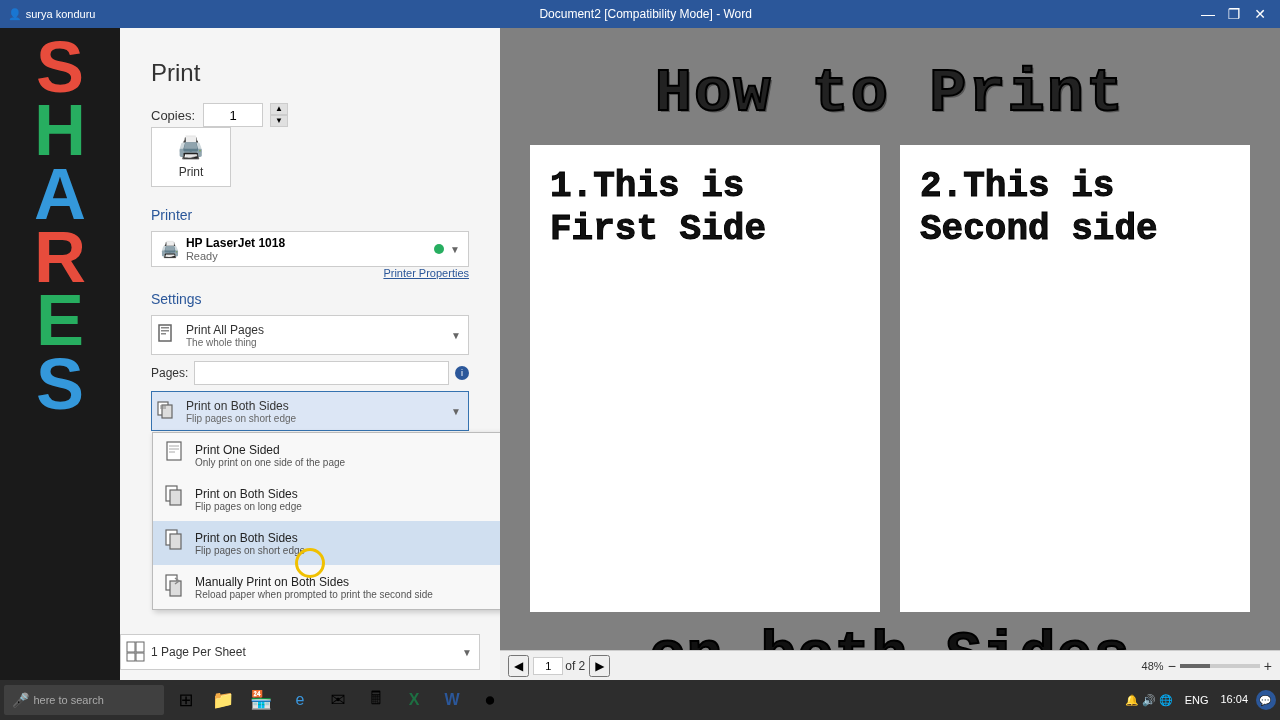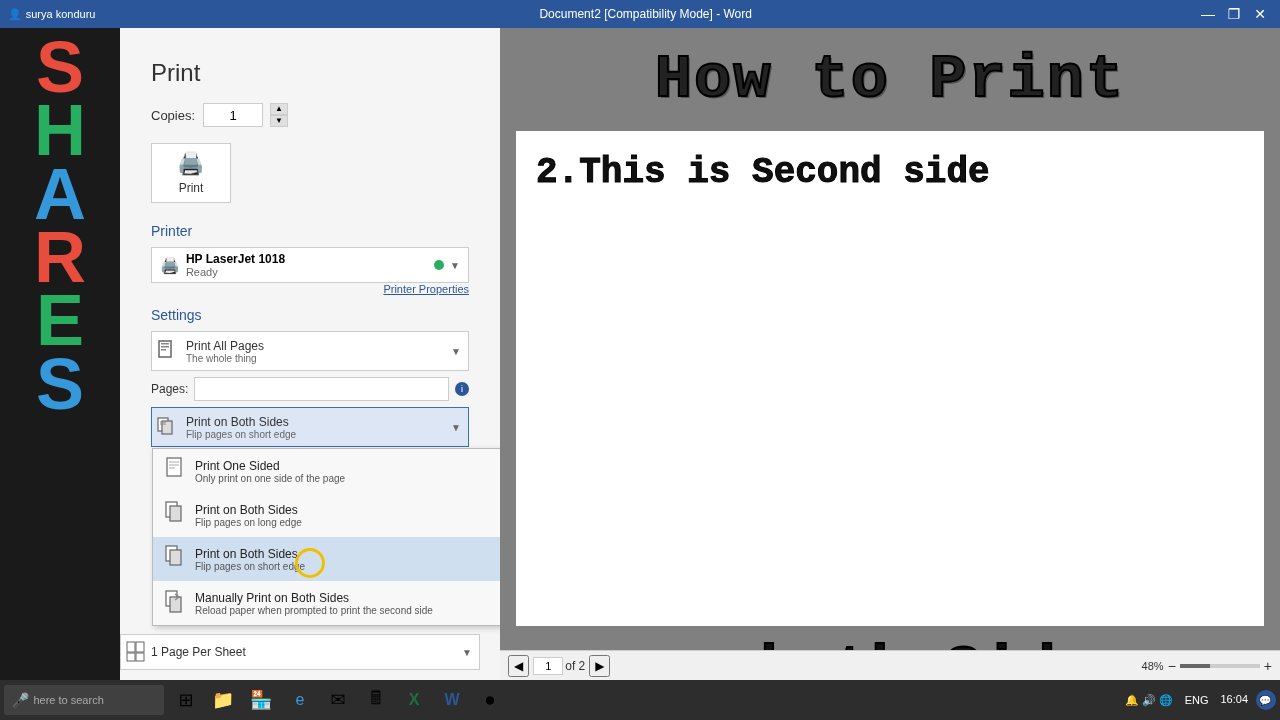--- a/index.html
+++ b/index.html
@@ -22,21 +22,21 @@
       background: #1a1a1a; overflow: hidden;
     }
 
     
     .print-panel {
       position: absolute; top: 28px; left: 120px; width: 380px; height: 692px;
       background: #f5f5f5; padding: 31px; overflow-y: auto;
     }
     .print-title { font-size: 24px; color: #333; font-weight: 300; margin-bottom: 16px; }
     
-    .copies-row { display: flex; align-items: center; gap: 8px; margin-bottom: 16px; }
+    .copies-row { display: flex; align-items: center; gap: 8px; }
     .copies-label { font-size: 13px; color: #333; }
     .copies-input { width: 60px; height: 24px; border: 1px solid #ccc; text-align: center; font-size: 13px; padding: 0 4px; }
     .copies-spinner { display: flex; flex-direction: column; margin-left: -1px; }
     .spinner-btn { width: 18px; height: 12px; background: #e0e0e0; border: 1px solid #ccc; font-size: 8px; cursor: pointer; display: flex; align-items: center; justify-content: center; line-height: 1; }
 
     .print-button-wrap { margin-bottom: 20px; }
     .print-btn-box {
       width: 80px; height: 60px; background: #fff; border: 1px solid #ccc;
       display: flex; flex-direction: column; align-items: center; justify-content: center;
       cursor: pointer; gap: 4px;
@@ -83,21 +83,21 @@
     }
     .dropdown-item.selected { background: #d0dff0; }
     .dropdown-item-icon { width: 24px; height: 32px; display: flex; align-items: center; justify-content: center; flex-shrink: 0; }
     .dropdown-item-text { flex: 1; }
     .dropdown-item-main { font-size: 12px; color: #222; font-weight: 500; }
     .dropdown-item-sub { font-size: 10px; color: #555; }
 
     
     .doc-area {
       position: absolute; top: 28px; left: 500px; width: 780px; height: 692px;
-      background: #808080; display: flex; flex-direction: column; align-items: center; padding: 16px;
+      background: #808080; display: flex; flex-direction: column; align-items: center; padding: 30px;
       overflow: hidden;
     }
     .doc-title-area {
       width: 100%; text-align: center; margin-bottom: 16px;
     }
     .doc-title-text {
       font-size: 62px; font-weight: 900; color: #222;
       font-family: 'Courier New', monospace;
       text-shadow: 2px 2px 0 #555;
       letter-spacing: 2px;
@@ -338,20 +338,23 @@
   <span style="flex:1;font-size:12px;color:#333;">1 Page Per Sheet</span>
   <span style="width:24px;font-size:10px;color:#666;display:flex;align-items:center;justify-content:center;">▼</span>
 </div>
 
 <div class="doc-area">
   <div class="doc-title-area">
     <span class="doc-title-text">How to Print</span>
   </div>
   <div class="doc-pages">
     <div class="doc-page">
+      <span class="doc-page-text">1.This is First Side</span>
+    </div>
+    <div class="doc-page">
       <span class="doc-page-text">2.This is Second side</span>
     </div>
   </div>
   <div class="doc-bottom-text">
     <span class="doc-both-sides">on both Sides</span>
   </div>
 </div>
 
 <div class="doc-nav">
   <button class="nav-btn">◀</button>

